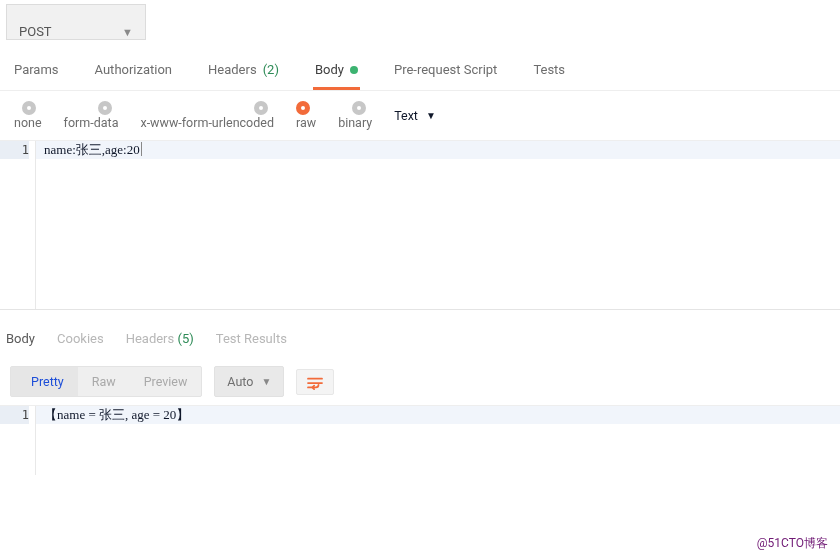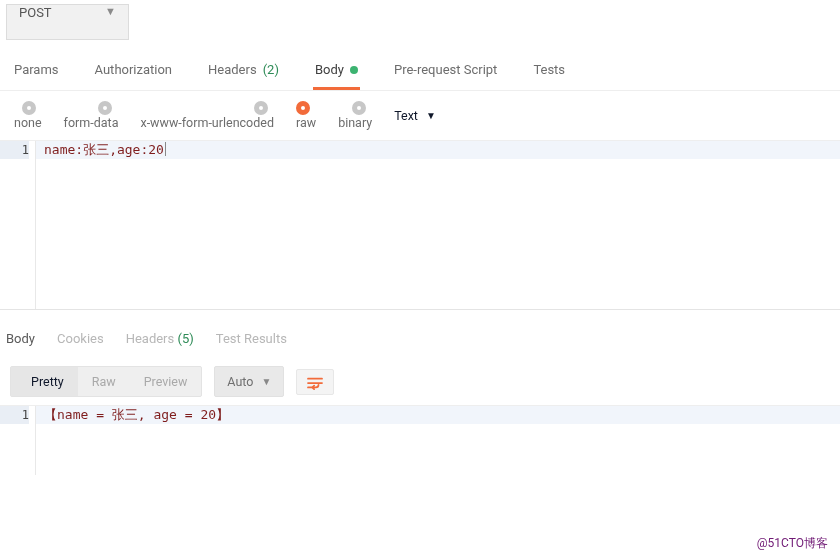--- a/index.html
+++ b/index.html
@@ -1,20 +1,20 @@
 <!DOCTYPE html>
 <html><head>
 <meta charset="utf-8">
 <style>
   * { box-sizing: border-box; margin: 0; padding: 0; }
   body { font-family: -apple-system, BlinkMacSystemFont, "Segoe UI", Roboto, Helvetica, Arial, sans-serif; background: #ffffff; color: #555; width: 840px; height: 560px; overflow: hidden; position: relative; }
 
   
   .request-row { display: flex; padding: 4px 6px 0 6px; gap: 6px; }
-  .method-select { width: 123px; height: 36px; background: #f1f1f1; border: 1px solid #dcdcdc; display: flex; align-items: flex-start; padding: 0 12px; font-size: 13px; color: #555; position: relative; cursor: pointer; }
+  .method-select { width: 140px; height: 36px; background: #f1f1f1; border: 1px solid #dcdcdc; display: flex; align-items: flex-end; padding: 0 12px; font-size: 13px; color: #555; position: relative; cursor: pointer; }
   .method-select .caret { position: absolute; right: 12px; color: #8a8a8a; font-size: 11px; }
   .url-input { flex: 1; height: 36px; background: #f5f5f5; border: 1px solid #e2e2e2; display: flex; align-items: center; padding: 0 14px; font-size: 14px; color: #6a6a6a; }
 
   
   .req-tabs { display: flex; align-items: center; gap: 32px; padding: 22px 12px 0 12px; font-size: 13px; color: #6d6d6d; }
   .req-tab { display: inline-flex; align-items: center; gap: 6px; padding: 0 2px 10px 2px; cursor: pointer; border-bottom: 3px solid transparent; }
   .req-tab.active { border-bottom-color: #f26b3a; color: #404040; }
   .count-green { color: #2e8b57; }
   .dot-green { width: 8px; height: 8px; border-radius: 50%; background: #3cb371; display: inline-block; }
 
@@ -25,36 +25,36 @@
   .bt-item { display: inline-flex; align-items: flex-end; cursor: pointer; flex-direction: column; }
   .text-select { color: #0f172a; display: inline-flex; align-items: center; gap: 8px; cursor: pointer; }
 
   
   .editor { display: flex; height: 168px; font-family: "Consolas", "Menlo", monospace; font-size: 13px; }
   .gutter { width: 36px; border-right: 1px solid #e8e8e8; background: #ffffff; text-align: right; color: #8a8a8a; font-size: 12px; padding-right: 6px; }
   .gutter .gline { height: 18px; line-height: 18px; width: 100%; }
   .gutter .gline.first { background: #e9eef5; color: #444; }
   .code { flex: 1; background: #fff; }
   .code-line { height: 18px; line-height: 18px; padding: 0 8px; white-space: pre; }
-  .code-line.hl { background: #f1f5fb; color: #7f1d1d; border-right: 1px solid transparent; }
+  .code-line.hl { background: #f1f5fb; color: #0f172a; border-right: 1px solid transparent; font-family: Liberation Serif, serif; }
   .caret-line::after { content: ""; display: inline-block; width: 1px; height: 14px; background: #888; vertical-align: -2px; margin-left: 1px; }
 
   
   .pane-div { height: 8px; border-top: 1px solid #e4e4e4; background: #fff; }
 
   
   .resp-tabs { display: flex; align-items: center; gap: 22px; padding: 14px 8px 10px 6px; font-size: 13px; color: #b7b7b7; }
   .resp-tab { cursor: pointer; padding-bottom: 4px; }
   .resp-tab.active { color: #5a5a5a; }
 
   
   .resp-ctrl { display: flex; align-items: center; gap: 12px; padding: 6px 10px 8px 10px; }
   .btn-group { display: inline-flex; border: 1px solid #e3e3e3; background: #efefef; border-radius: 2px; }
   .pill { padding: 7px 14px; font-size: 12.5px; color: #a9a9a9; cursor: pointer; }
-  .pill.active { background: #e6e6e6; color: #0f172a; padding-left: 20px; }
+  .pill.active { background: #e6e6e6; color: #1d4ed8; padding-left: 20px; }
   .auto-btn { background: #e9e9e9; border: 1px solid #e1e1e1; padding: 7px 12px; font-size: 12.5px; color: #6f6f6f; display: inline-flex; align-items: center; gap: 8px; border-radius: 2px; cursor: pointer; }
   .wrap-btn { background: #f4f4f4; border: 1px solid #e7e7e7; padding: 5px 9px; border-radius: 2px; cursor: pointer; display: inline-flex; }
   .wrap-icon { width: 18px; height: 14px; display: inline-block; }
   .wrap-icon svg { stroke: #f26b3a; }
 
   
   .resp-editor { display: flex; height: 70px; font-family: "Consolas", "Menlo", monospace; font-size: 13px; border-top: 1px solid #eee; }
 
   
   .watermark { position: absolute; right: 12px; bottom: 8px; color: #701a75; font-size: 12px; }

